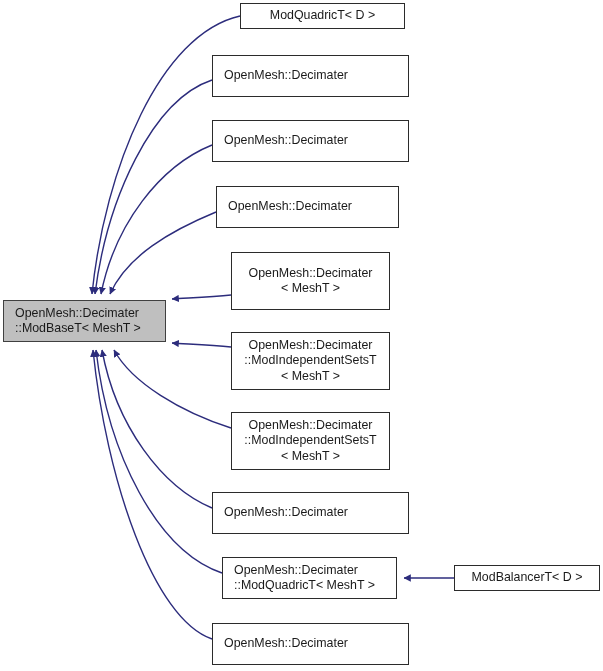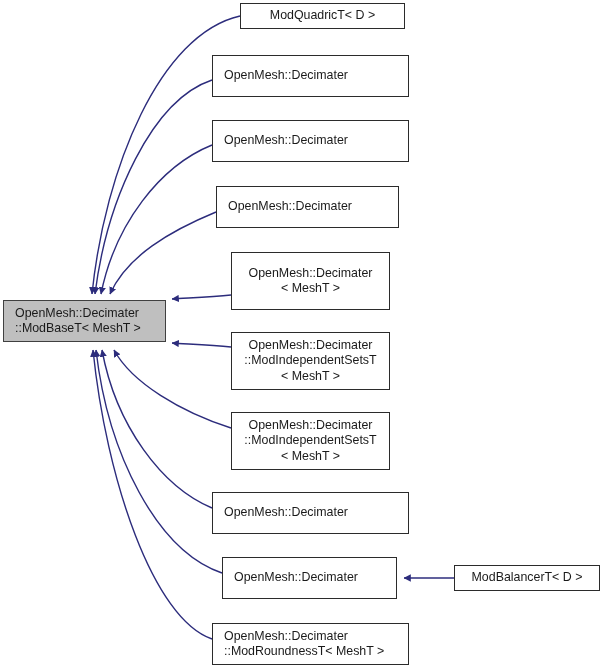--- a/index.html
+++ b/index.html
@@ -118,24 +118,24 @@
     <span class="ln">::ModIndependentSetsT</span>
     <span class="ln">&lt; MeshT &gt;</span>
   </div>
 
   <div class="node align-left" style="left:212px; top:492px; width:197px; height:42px;">
     <span class="ln">OpenMesh::Decimater</span>
   </div>
 
   <div class="node align-left" style="left:222px; top:557px; width:175px; height:42px;">
     <span class="ln">OpenMesh::Decimater</span>
+    <span class="ln">::ModQuadricT&lt; MeshT &gt;</span>
   </div>
 
   <div class="node align-left" style="left:212px; top:623px; width:197px; height:42px;">
     <span class="ln">OpenMesh::Decimater</span>
-    <span class="ln">::ModRoundnessT&lt; MeshT &gt;</span>
   </div>
 
   <div class="node align-center" style="left:454px; top:565px; width:146px; height:26px;">
     <span class="ln">ModBalancerT&lt; D &gt;</span>
   </div>
 
 </div>
 
 </body></html>

